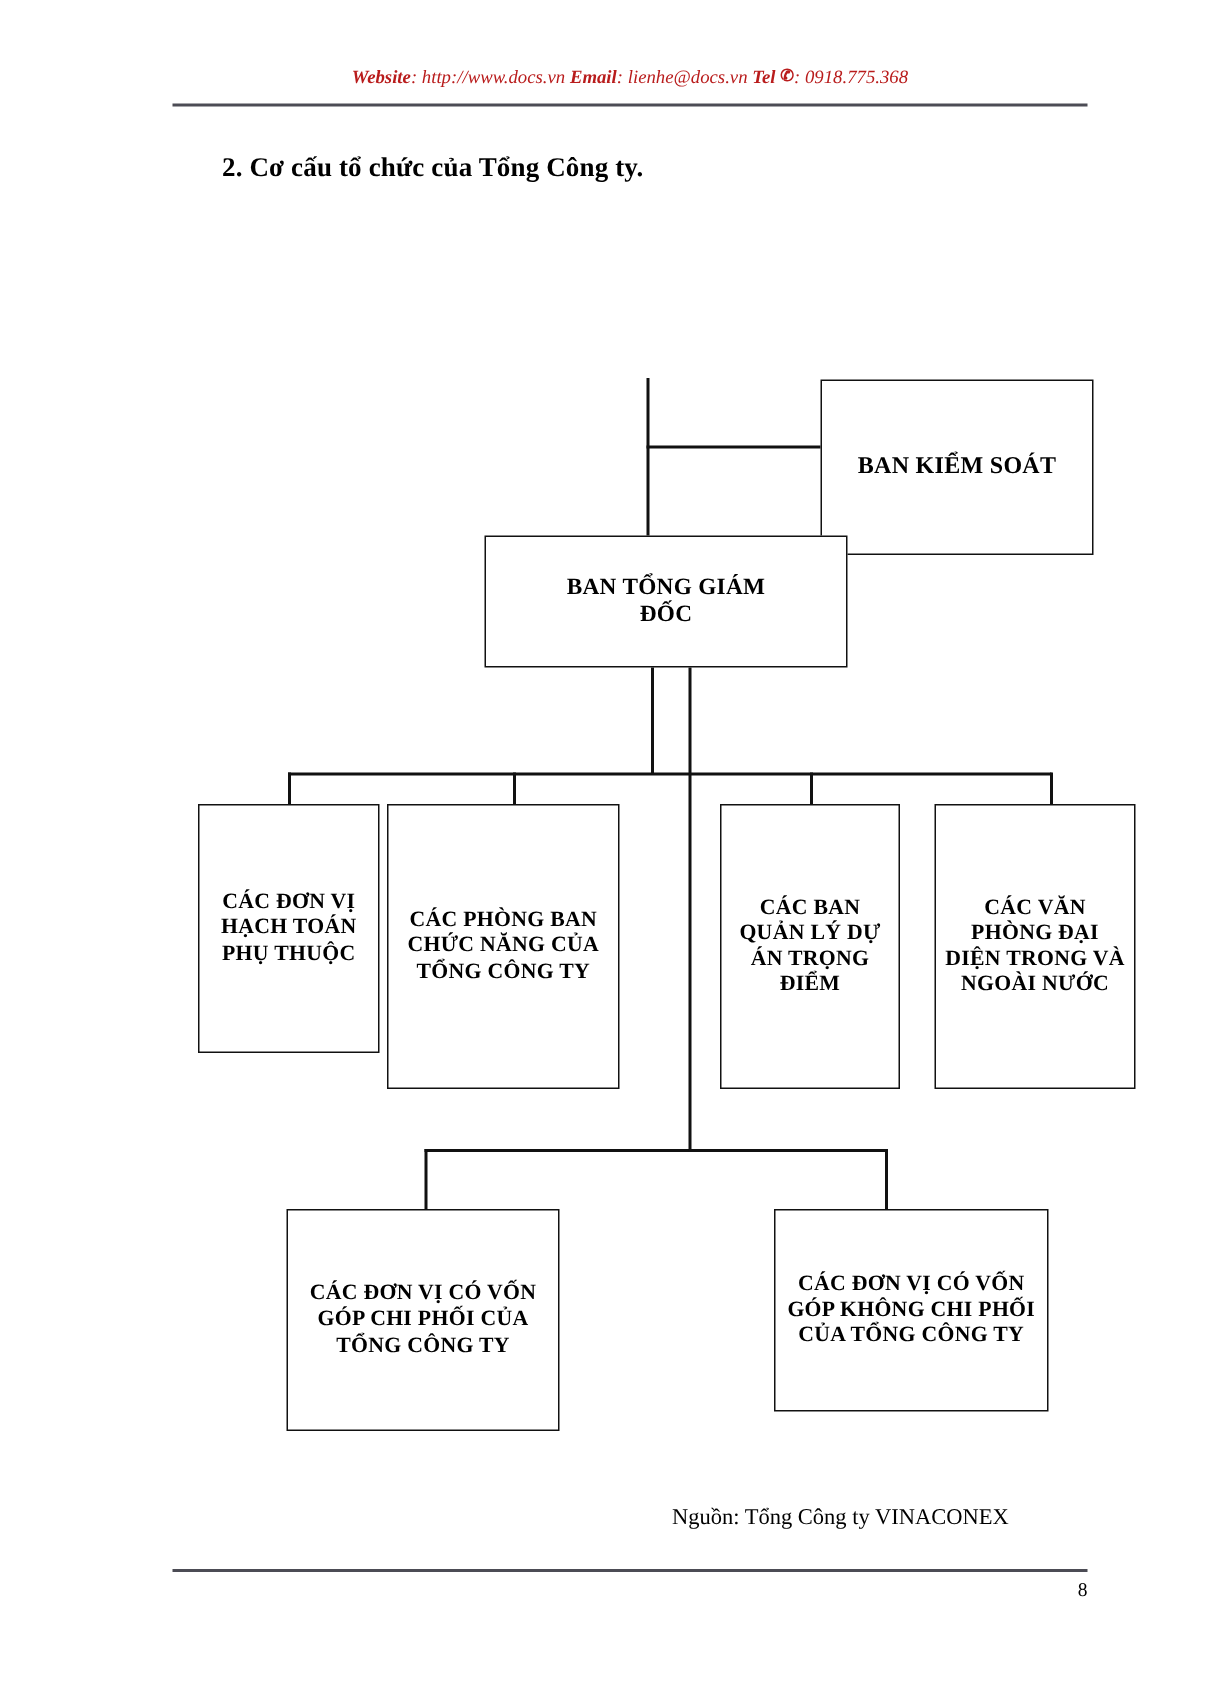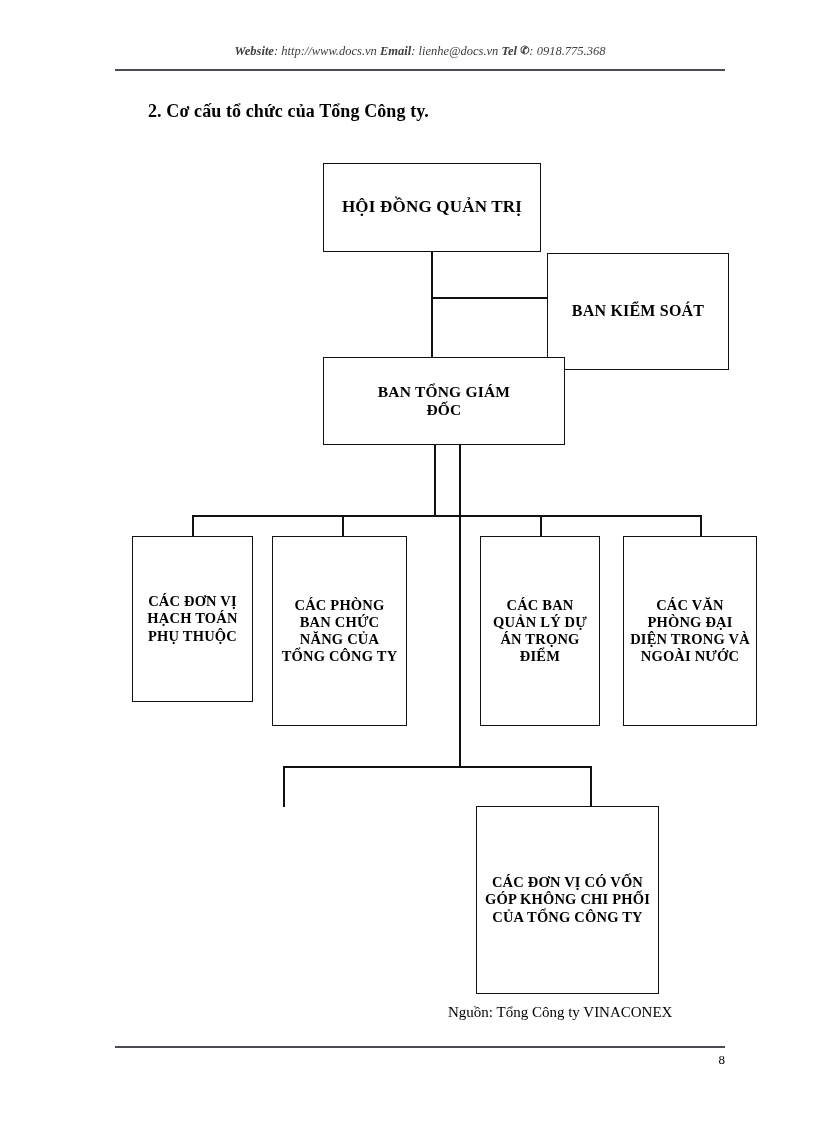--- a/index.html
+++ b/index.html
@@ -26,21 +26,21 @@
   }
   #header-line-text {
     position: absolute;
     left: 0;
     top: 0;
     width: 610px;
     text-align: center;
     font-size: 12.5px;
     font-style: italic;
     white-space: nowrap;
-    color: #404040;
+    color: #b91c1c;
   }
   #header-line-text .bold { font-weight: bold; font-style: italic; }
   #header-line-text .sep { font-style: italic; }
   .tel-icon {
     display: inline-block;
     font-style: normal;
     font-weight: bold;
     font-size: 11px;
     transform: translateY(-1px);
   }
@@ -94,26 +94,26 @@
   }
   .connector.h { height: 1.6px; }
   .connector.v { width: 1.6px; }
 
   
   #node-board        { left: 323px; top: 163px;  width: 218px; height: 89px;  }
   #node-supervisory  { left: 547px; top: 253px;  width: 182px; height: 117px;  }
   #node-management   { left: 323px; top: 357px;  width: 242px; height: 88px;  }
 
   #node-dependent    { left: 132px; top: 536px;  width: 121px; height: 166px; }
-  #node-functional   { left: 272px; top: 536px;  width: 135px; height: 190px; }
+  #node-functional   { left: 258px; top: 536px;  width: 155px; height: 190px; }
   #node-projects     { left: 480px; top: 536px;  width: 120px; height: 190px; }
   #node-rep-offices  { left: 623px; top: 536px;  width: 134px; height: 190px; }
 
   #node-controlling  { left: 191px; top: 806px;  width: 182px; height: 148px; }
-  #node-noncontrol   { left: 476px; top: 806px;  width: 183px; height: 188px; }
+  #node-noncontrol   { left: 516px; top: 806px;  width: 183px; height: 135px; }
 
   #node-board .node-label       { font-size: 17px; }
   #node-supervisory .node-label { font-size: 16px; }
   #node-management .node-label  { font-size: 15.5px; width: 150px; }
 
   #node-dependent .node-label,
   #node-functional .node-label,
   #node-projects .node-label,
   #node-rep-offices .node-label { font-size: 14.5px; }
 
@@ -157,23 +157,20 @@
     <span class="bold">Tel</span>
     <span class="tel-icon">✆</span><span class="sep">: 0918.775.368</span>
   </div>
   <div id="header-rule"></div>
 </div>
 
 <div id="section-heading">2. Cơ cấu tổ chức của Tổng Công ty.</div>
 
 <div id="org-chart">
 
-  <div class="node" id="node-board">
-    <span class="node-label">HỘI ĐỒNG QUẢN TRỊ</span>
-  </div>
 
   <div class="connector v" style="left:431px; top:252px; height:106px;"></div>
 
   <div class="connector h" style="left:431px; top:297px; width:121px;"></div>
 
   <div class="node" id="node-supervisory">
     <span class="node-label">BAN KIỂM SOÁT</span>
   </div>
 
   <div class="node" id="node-management">
@@ -199,20 +196,23 @@
   <div class="node" id="node-projects">
     <span class="node-label">CÁC BAN QUẢN LÝ DỰ ÁN TRỌNG ĐIỂM</span>
   </div>
 
   <div class="connector v" style="left:459px; top:445px; height:322px;"></div>
   <div class="connector h" style="left:283px; top:766px; width:177px;"></div>
   <div class="connector h" style="left:459px; top:766px; width:132px;"></div>
   <div class="connector v" style="left:283px; top:766px; height:41px;"></div>
   <div class="connector v" style="left:590px; top:766px; height:41px;"></div>
 
+  <div class="node" id="node-controlling">
+    <span class="node-label">CÁC ĐƠN VỊ CÓ VỐN GÓP CHI PHỐI CỦA TỔNG CÔNG TY</span>
+  </div>
   <div class="node" id="node-noncontrol">
     <span class="node-label">CÁC ĐƠN VỊ CÓ VỐN GÓP KHÔNG CHI PHỐI CỦA TỔNG CÔNG TY</span>
   </div>
 </div>
 
 <div id="source-note">Nguồn: Tổng Công ty VINACONEX</div>
 
 <div id="footer-rule"></div>
 <div id="page-number">8</div>
 

